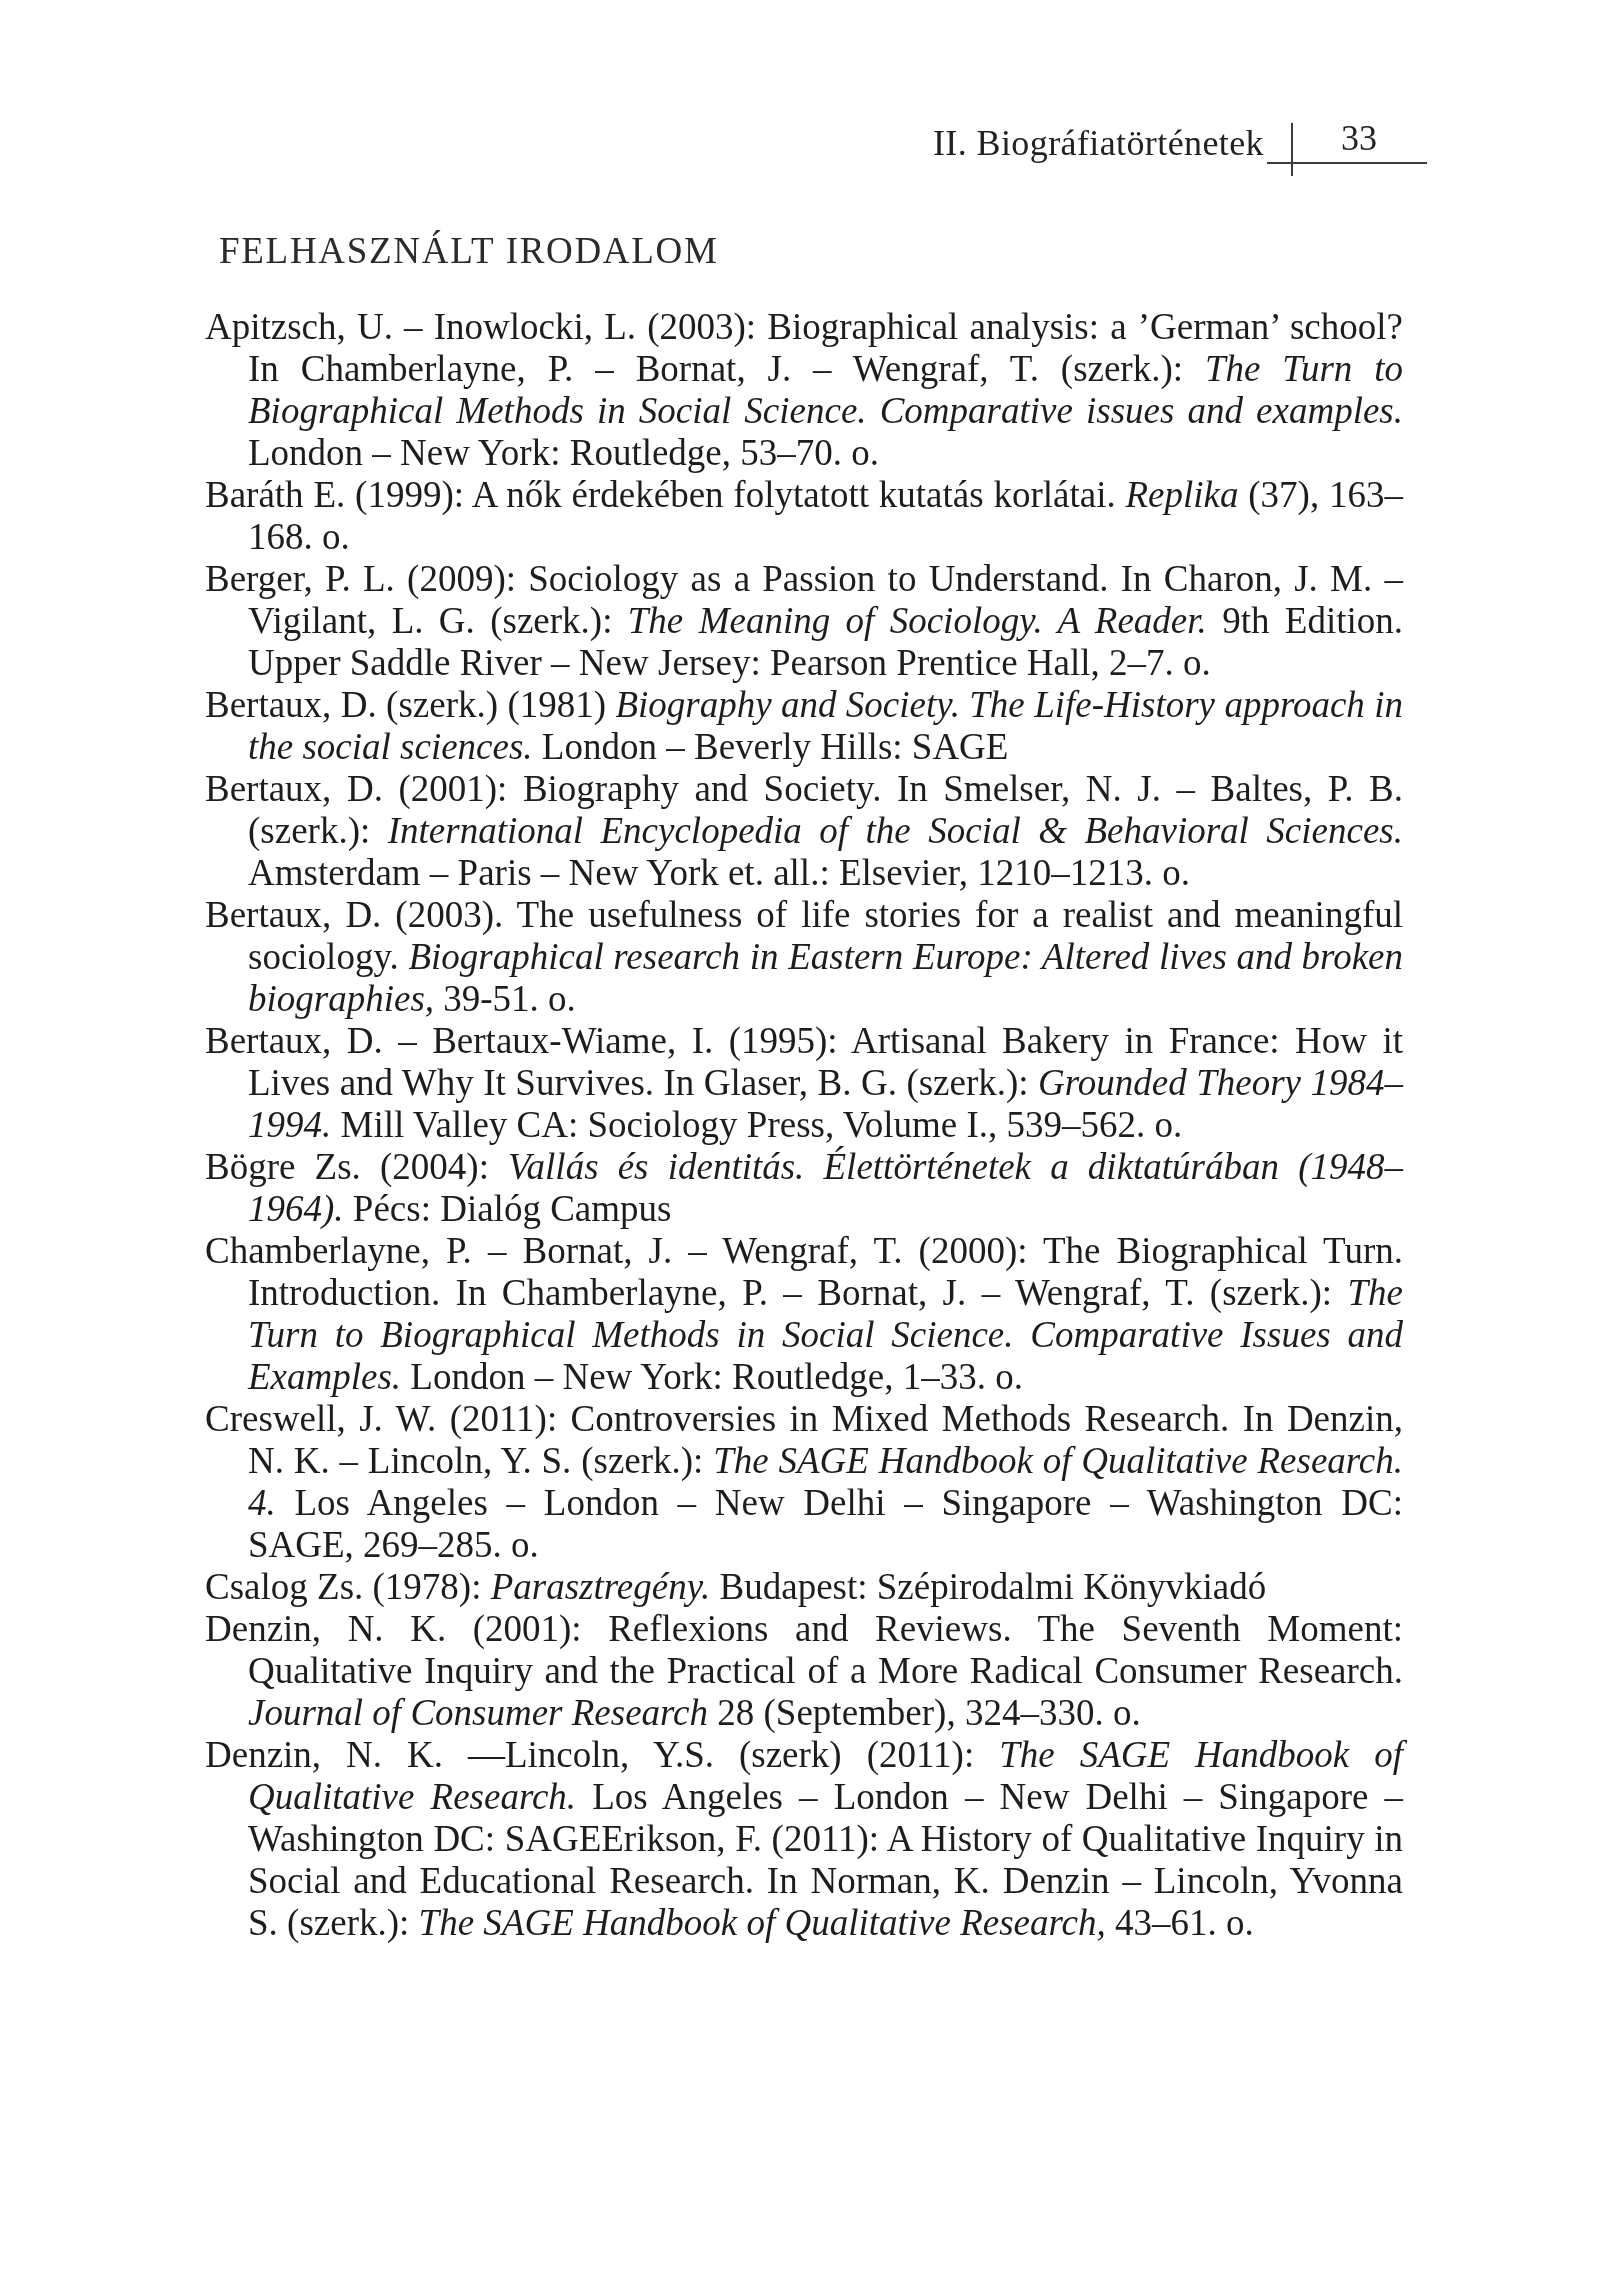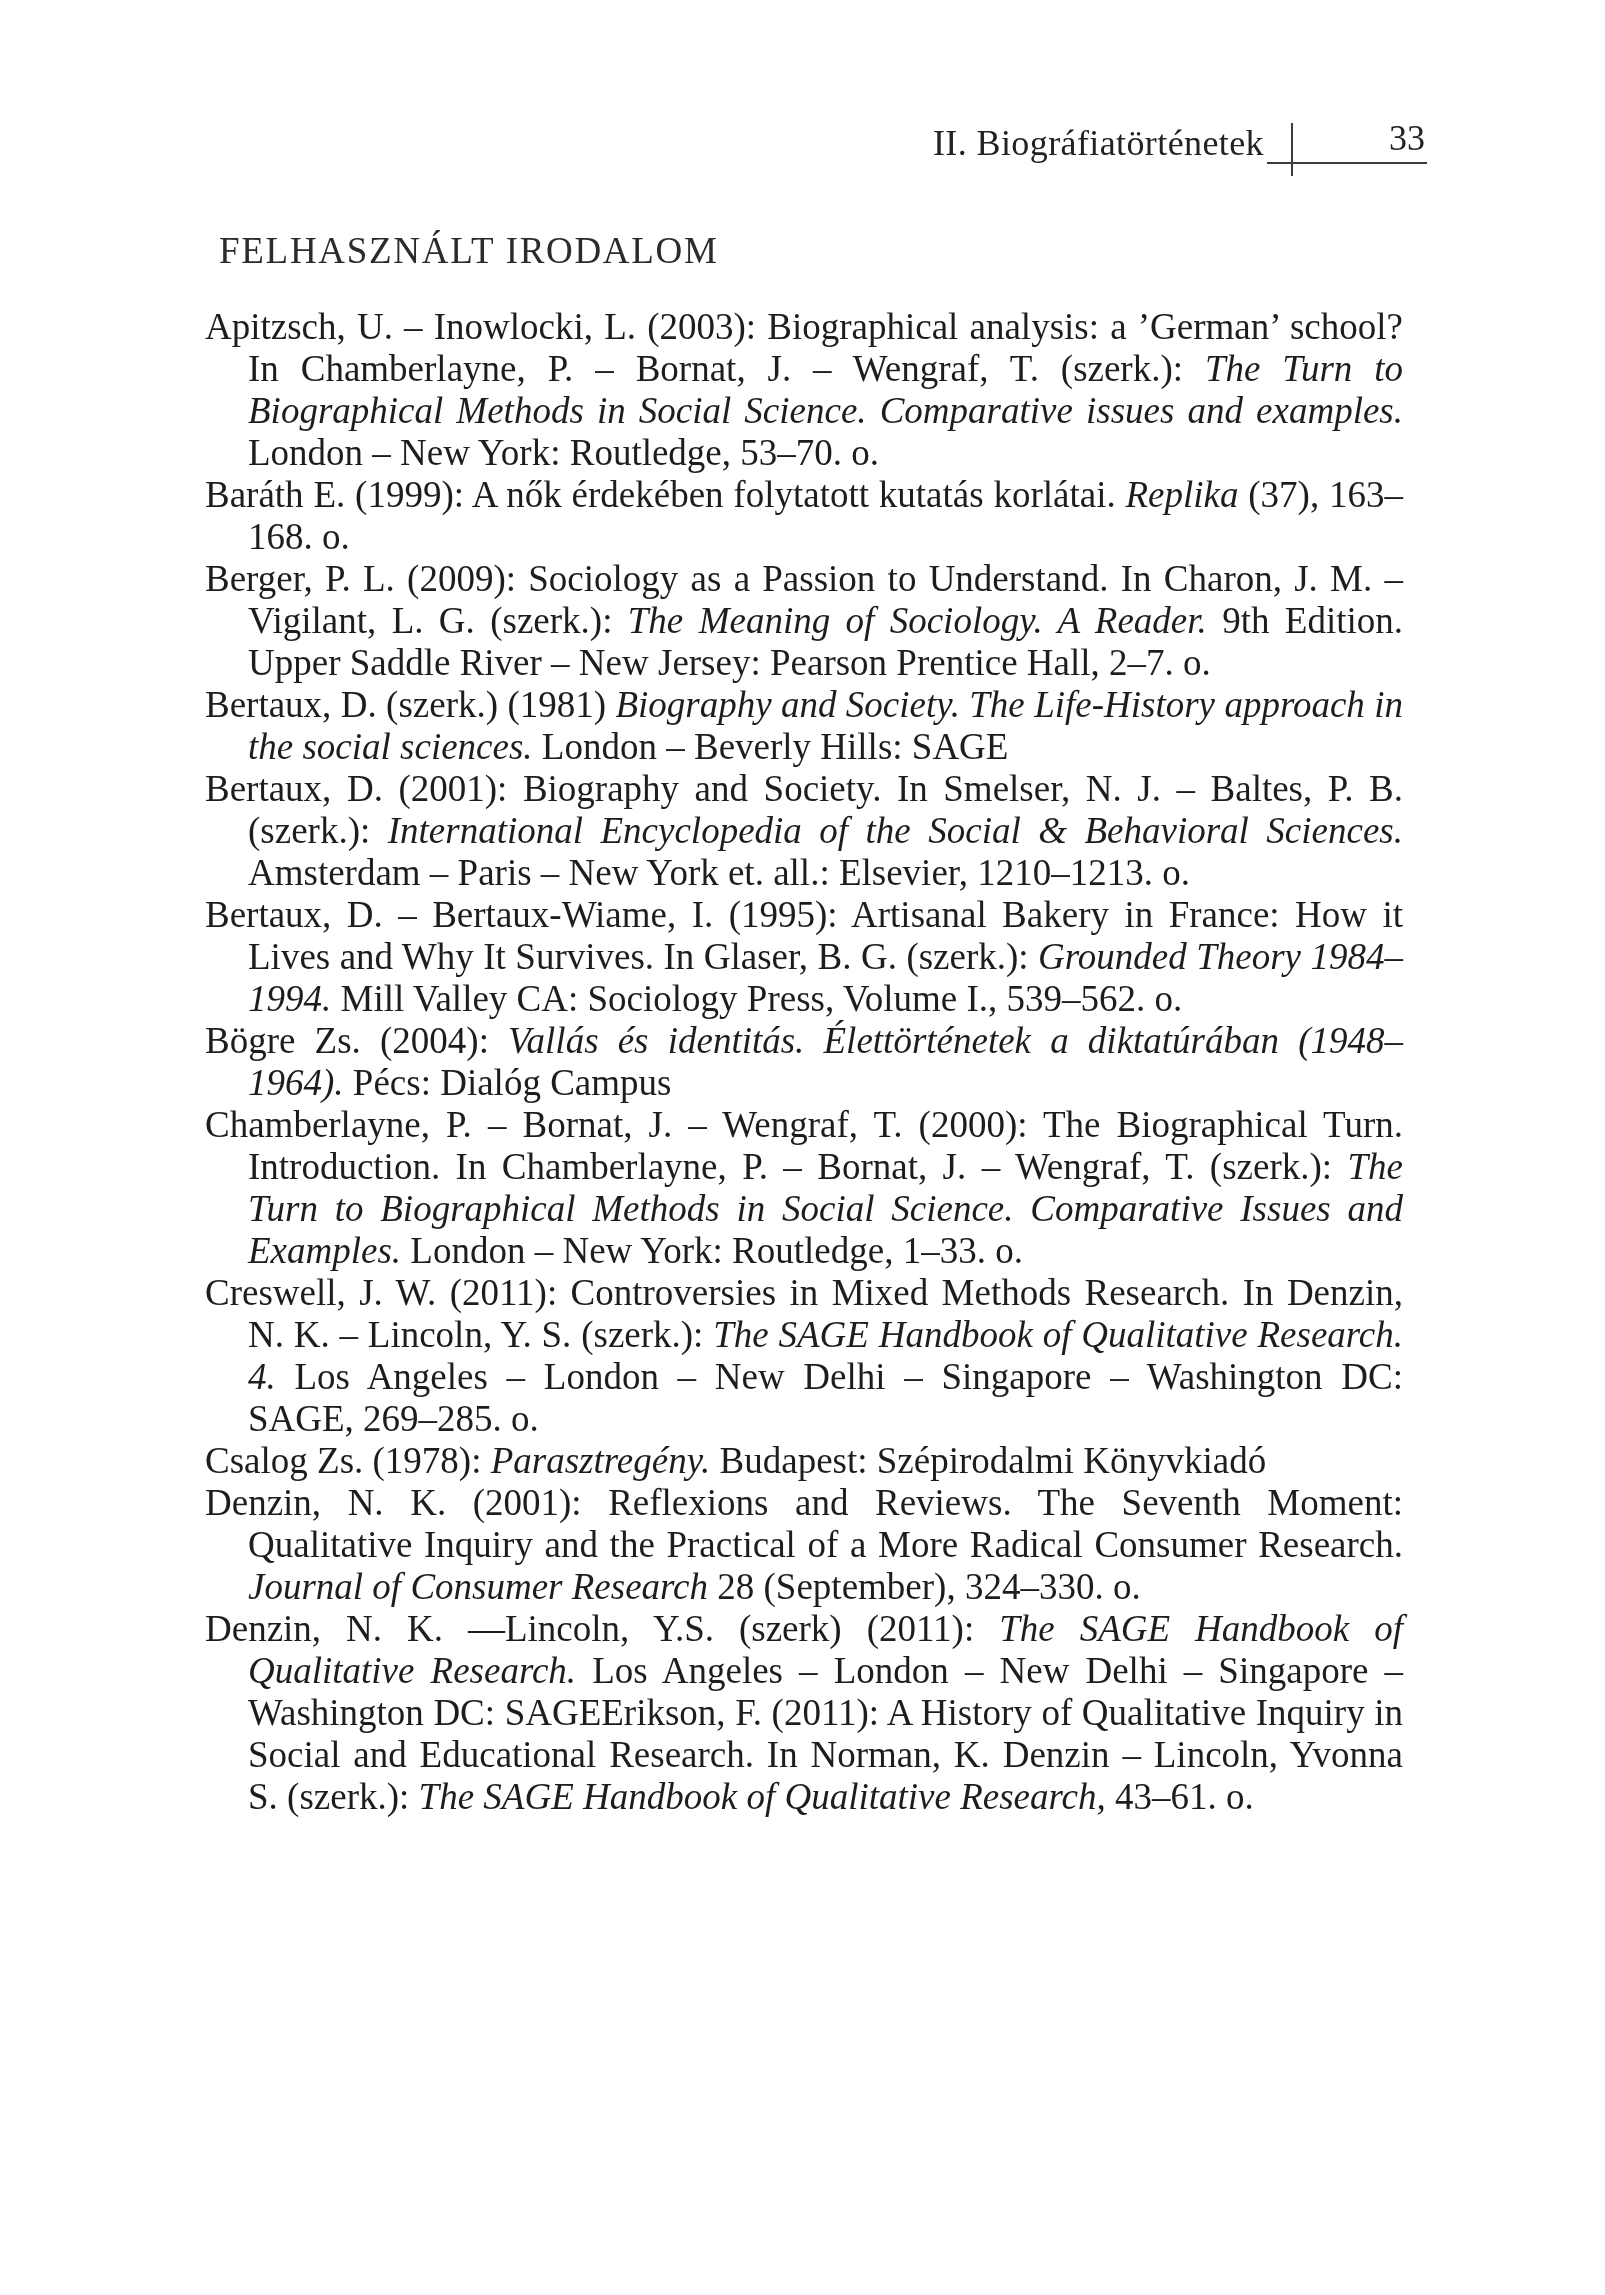--- a/index.html
+++ b/index.html
@@ -35,21 +35,21 @@
     top: 123px;
     width: 1.7px;
     height: 53px;
     background: #3c3c3a;
   }
   .rh-num {
     position: absolute;
     left: 1293px;
     top: 117px;
     width: 132px;
-    text-align: right;
+    text-align: center;
     font-size: 36px;
     color: #222220;
   }
   .rh-hrule {
     position: absolute;
     left: 1267px;
     top: 162px;
     width: 160px;
     height: 1.7px;
     background: #3c3c3a;
@@ -99,20 +99,21 @@
   <div class="rh-hrule"></div>
 
   <h1 class="section-heading">FELHASZNÁLT IRODALOM</h1>
 
   <div class="ref-list" id="refList">
       <div class="ref"><span class="rm">Apitzsch, U. – Inowlocki, L. (2003): Biographical analysis: a ’German’ school? In Chamberlayne, P. – Bornat, J. – Wengraf, T. (szerk.): </span><span class="it">The Turn to Biographical Methods in Social Science. Comparative issues and examples.</span><span class="rm"> London – New York: Routledge, 53–70. o.</span></div>
       <div class="ref"><span class="rm">Baráth E. (1999): A nők érdekében folytatott kutatás korlátai. </span><span class="it">Replika</span><span class="rm"> (37), 163–168. o.</span></div>
       <div class="ref"><span class="rm">Berger, P. L. (2009): Sociology as a Passion to Understand. In Charon, J. M. – Vigilant, L. G. (szerk.): </span><span class="it">The Meaning of Sociology. A Reader.</span><span class="rm"> 9th Edition. Upper Saddle River – New Jersey: Pearson Prentice Hall, 2–7. o.</span></div>
       <div class="ref"><span class="rm">Bertaux, D. (szerk.) (1981) </span><span class="it">Biography and Society. The Life-History approach in the social sciences.</span><span class="rm"> London – Beverly Hills: SAGE</span></div>
       <div class="ref"><span class="rm">Bertaux, D. (2001): Biography and Society. In Smelser, N. J. – Baltes, P. B. (szerk.): </span><span class="it">International Encyclopedia of the Social &amp; Behavioral Sciences.</span><span class="rm"> Amsterdam – Paris – New York et. all.: Elsevier, 1210–1213. o.</span></div>
+      <div class="ref"><span class="rm">Bertaux, D. (2003). The usefulness of life stories for a realist and meaningful sociology. </span><span class="it">Biographical research in Eastern Europe: Altered lives and broken biographies,</span><span class="rm"> 39-51. o.</span></div>
       <div class="ref"><span class="rm">Bertaux, D. – Bertaux-Wiame, I. (1995): Artisanal Bakery in France: How it Lives and Why It Survives. In Glaser, B. G. (szerk.): </span><span class="it">Grounded Theory 1984–1994.</span><span class="rm"> Mill Valley CA: Sociology Press, Volume I., 539–562. o.</span></div>
       <div class="ref"><span class="rm">Bögre Zs. (2004): </span><span class="it">Vallás és identitás. Élettörténetek a diktatúrában (1948–1964).</span><span class="rm"> Pécs: Dialóg Campus</span></div>
       <div class="ref"><span class="rm">Chamberlayne, P. – Bornat, J. – Wengraf, T. (2000): The Biographical Turn. Introduction. In Chamberlayne, P. – Bornat, J. – Wengraf, T. (szerk.): </span><span class="it">The Turn to Biographical Methods in Social Science. Comparative Issues and Examples.</span><span class="rm"> London – New York: Routledge, 1–33. o.</span></div>
       <div class="ref"><span class="rm">Creswell, J. W. (2011): Controversies in Mixed Methods Research. In Denzin, N. K. – Lincoln, Y. S. (szerk.): </span><span class="it">The SAGE Handbook of Qualitative Research. 4.</span><span class="rm"> Los Angeles – London – New Delhi – Singapore – Washington DC: SAGE, 269–285. o.</span></div>
       <div class="ref"><span class="rm">Csalog Zs. (1978): </span><span class="it">Parasztregény.</span><span class="rm"> Budapest: Szépirodalmi Könyvkiadó</span></div>
       <div class="ref"><span class="rm">Denzin, N. K. (2001): Reflexions and Reviews. The Seventh Moment: Qualitative Inquiry and the Practical of a More Radical Consumer Research. </span><span class="it">Journal of Consumer Research</span><span class="rm"> 28 (September), 324–330. o.</span></div>
       <div class="ref"><span class="rm">Denzin, N. K. —Lincoln, Y.S. (szerk) (2011): </span><span class="it">The SAGE Handbook of Qualitative Research.</span><span class="rm"> Los Angeles – London – New Delhi – Singapore – Washington DC: SAGEErikson, F. (2011): A History of Qualitative Inquiry in Social and Educational Research. In Norman, K. Denzin – Lincoln, Yvonna S. (szerk.): </span><span class="it"> The SAGE Handbook of Qualitative </span><span class="it">Research,</span><span class="rm"> 43–61. o.</span></div>
     </div>
 
 </div>

